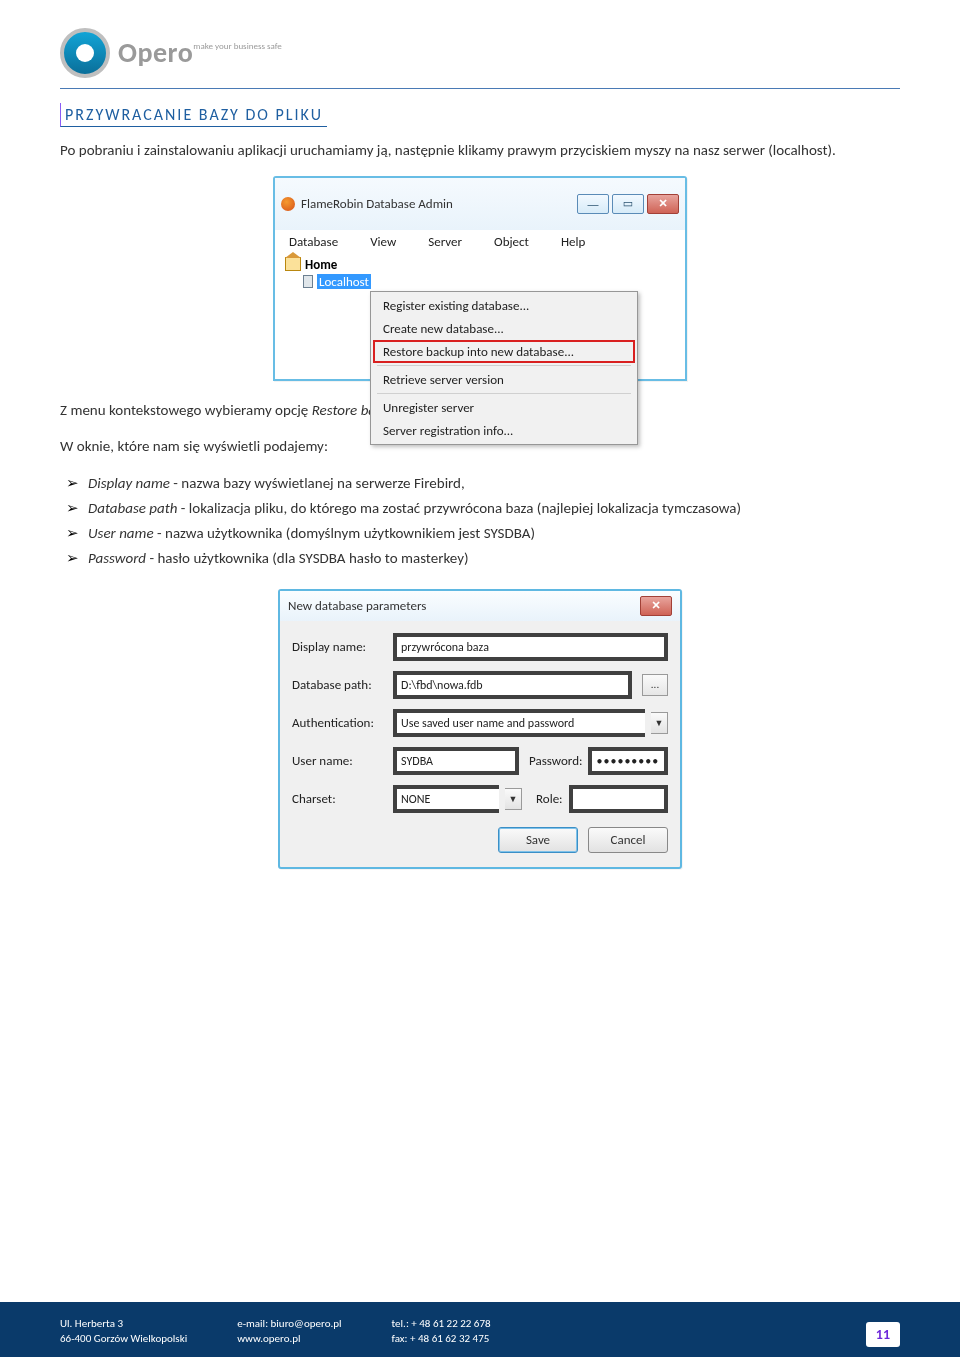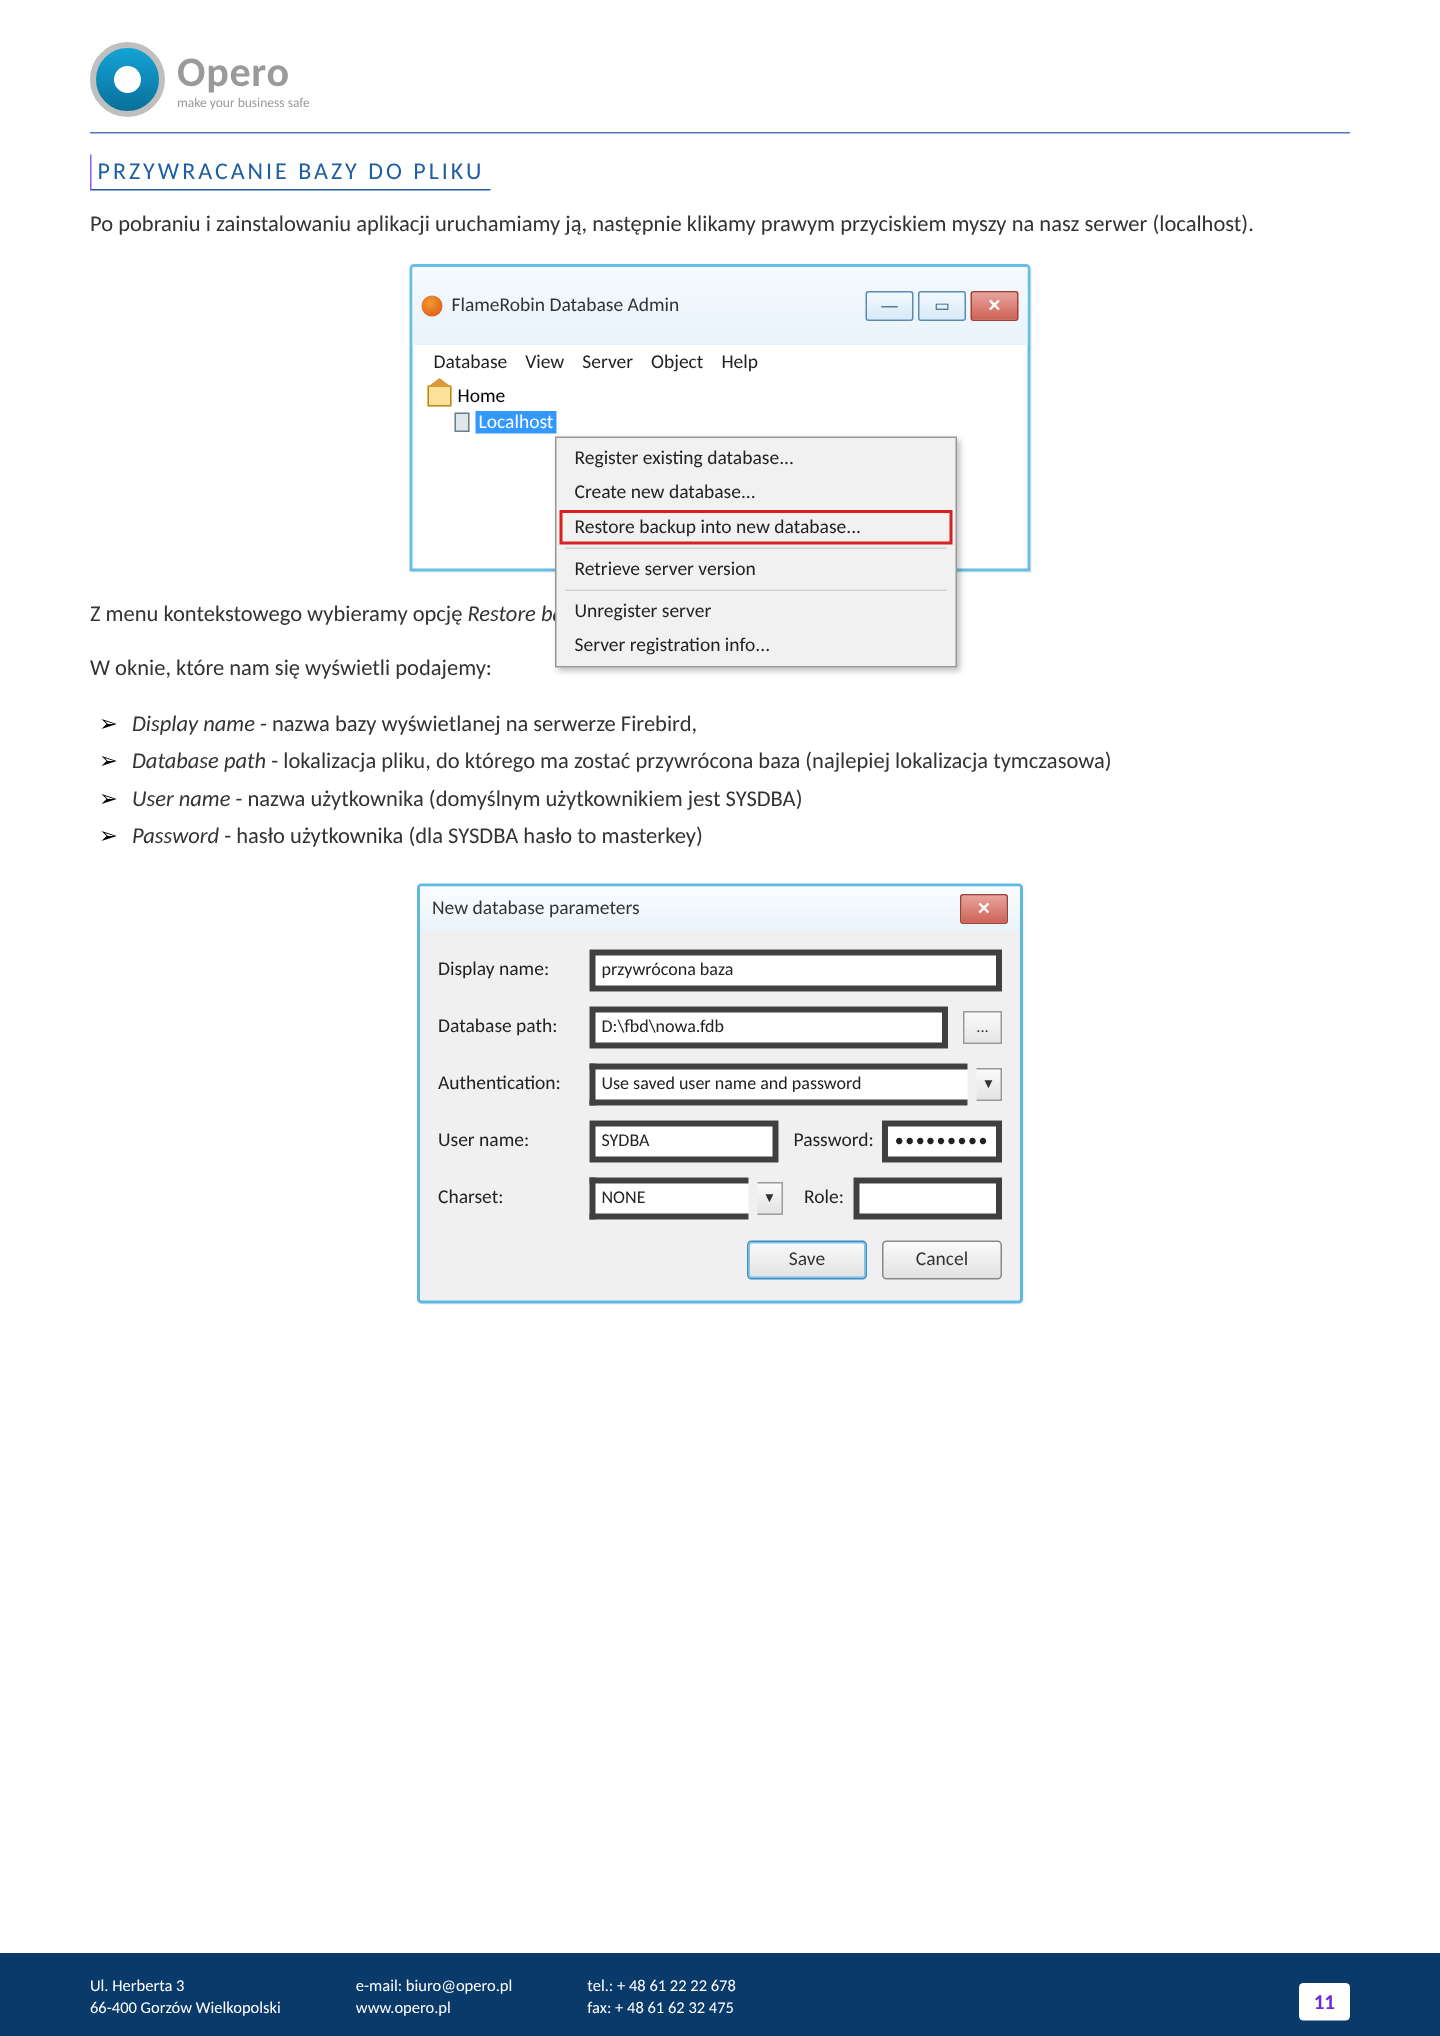--- a/index.html
+++ b/index.html
@@ -1,41 +1,41 @@
 <!DOCTYPE html>
 <html><head>
 <meta charset="utf-8">
 <style>
 html,body{margin:0;padding:0;background:#fff;font-family:Calibri,Arial,sans-serif;color:#333}
 .page{width:960px;min-height:1357px;margin:0 auto;position:relative;box-sizing:border-box;padding:28px 60px 0 60px}
 .logo{display:flex;align-items:center;gap:8px;margin-bottom:10px}
 .logo-circle{width:42px;height:42px;border-radius:50%;border:4px solid #bfbfbf;background:linear-gradient(#12a4d6,#0a6f9a);display:flex;align-items:center;justify-content:center}
 .logo-inner{width:18px;height:18px;border-radius:50%;background:#fff}
-.logo-text{display:flex;flex-direction:column;line-height:1}
+.logo-text{display:flex;flex-direction:row;line-height:1}
 .logo-text .brand{font-size:28px;font-weight:700;color:#9a9a9a;letter-spacing:.5px}
 .logo-text .tag{font-size:9px;color:#9a9a9a;margin-top:2px}
 .hr{border:none;border-top:1px solid #4a7ab5;margin:4px 0 14px 0}
 .section-title{color:#1f5fa1;font-size:16px;letter-spacing:2px;border-left:1px solid #8b5cf6;border-bottom:1px solid #1f5fa1;padding:2px 4px 2px 4px;display:inline-block;margin-bottom:12px}
 .para{font-size:15px;line-height:1.5;margin:0 0 14px 0;text-align:justify}
 .bullets{list-style:none;padding-left:28px;margin:0 0 18px 0}
 .bullets li{font-size:15px;line-height:1.55;text-align:justify;margin-bottom:2px}
 .bullets li::before{content:"➢";color:#000;display:inline-block;width:22px;margin-left:-22px}
 .italic{font-style:italic}
 
 .fr-window{width:410px;border:2px solid #68bde5;border-radius:3px 3px 0 0;margin:0 auto 18px auto;background:#fff;box-shadow:1px 1px 0 rgba(0,0,0,.05)}
 .fr-title{background:linear-gradient(#f5fafe,#e9f3fb);display:flex;align-items:center;padding:16px 6px;font-size:13px;color:#333}
 .fr-icon{width:14px;height:14px;border-radius:50%;background:radial-gradient(circle at 40% 35%,#f59a2e,#d64f18);margin-right:6px}
 .fr-title .t{flex:1}
 .winbtns{display:flex;gap:3px}
 .winbtn{width:30px;height:18px;border:1px solid #5a8bb7;border-radius:2px;background:linear-gradient(#f2f9ff,#d7ebf8);display:flex;align-items:center;justify-content:center;font-size:11px;font-family:Arial;color:#2b526f}
 .winbtn.close{background:linear-gradient(#e8a49d,#cf6356);color:#fff;border-color:#a24037;font-weight:bold}
-.menubar{display:flex;gap:0;padding:3px 8px;font-size:13px;color:#222}
+.menubar{display:flex;gap:20px;padding:3px 8px;font-size:13px;color:#222}
 .menubar span{padding:1px 6px}
 .tree{padding:4px 10px 90px 10px;font-size:13px;position:relative}
-.tree .home{display:flex;align-items:center;font-weight:normal;color:#000;gap:4px}
+.tree .home{display:flex;align-items:center;font-weight:bold;color:#000;gap:4px}
 .home-ic{width:14px;height:12px;background:#fbe19a;border:1px solid #b9870f;position:relative}
 .home-ic::before{content:"";position:absolute;top:-6px;left:-1px;width:0;height:0;border-left:8px solid transparent;border-right:8px solid transparent;border-bottom:6px solid #d9993a}
 .tree .node{margin-left:18px;margin-top:2px;display:flex;align-items:center;gap:4px}
 .srv-ic{width:8px;height:11px;background:#e0e6ea;border:1px solid #6b7f90}
 .sel{background:#3399ff;color:#fff;padding:0 2px}
 .ctxmenu{position:absolute;left:95px;top:38px;width:262px;background:#f1f1f1;border:1px solid #979797;box-shadow:2px 2px 4px rgba(0,0,0,.25);font-size:13px;padding:2px}
 .ctxmenu .mi{padding:4px 10px;color:#222}
 .ctxmenu .sep{border-top:1px solid #d0d0d0;margin:2px 4px}
 .ctxmenu .hl{border:2px solid #d92020;padding:2px 8px}
 

